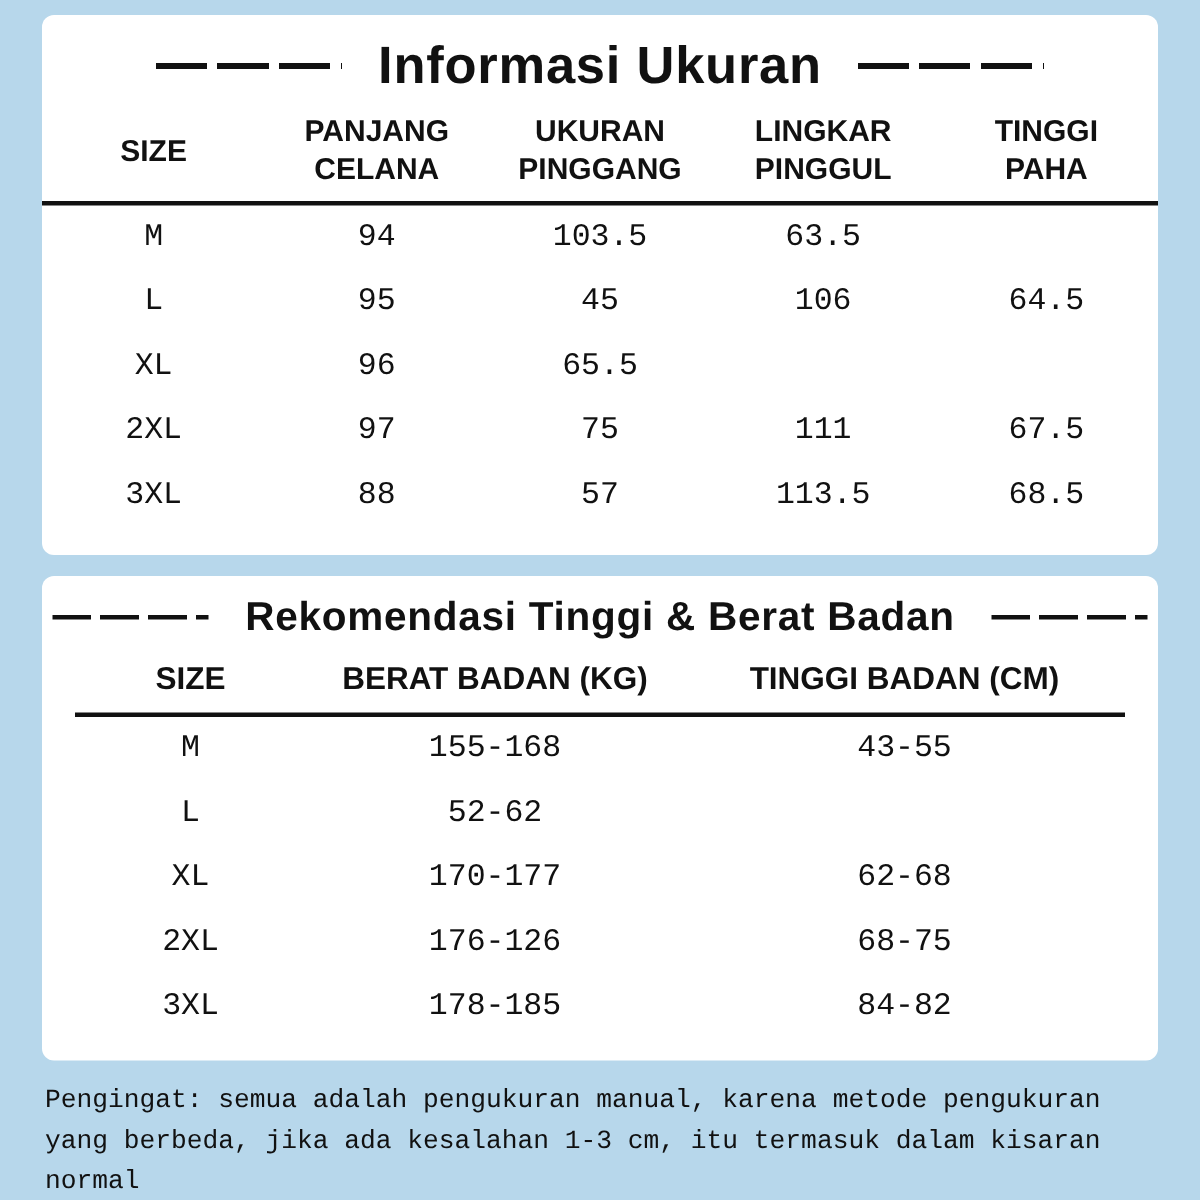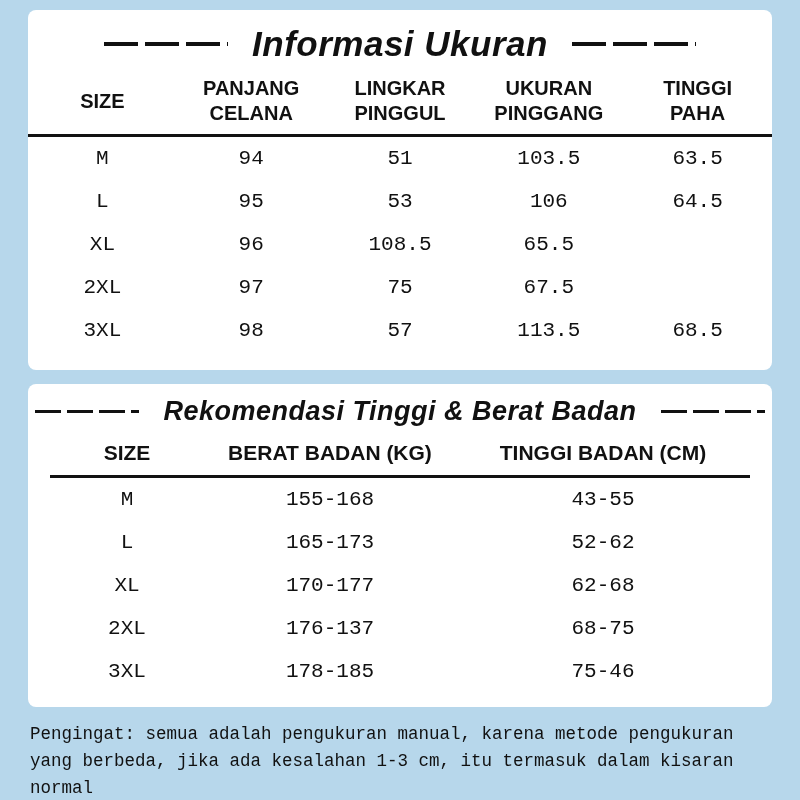--- a/index.html
+++ b/index.html
@@ -13,21 +13,21 @@
     width:800px;height:800px;overflow:hidden;
     background:var(--background);
     font-family:"Liberation Sans",sans-serif;
     color:var(--ink);
   }
   .page{padding:10px 28px 0;}
   .card{background:var(--card);border-radius:8px;}
   .card-1{padding:14px 0 18px;}
   .card-2{margin-top:14px;padding:12px 0 14px;}
 
-  .title-row{display:flex;align-items:center;justify-content:center;gap:24px;margin-bottom:10px;font-style:italic;}
+  .title-row{display:flex;align-items:center;justify-content:center;gap:24px;margin-bottom:10px;}
   .title{margin:0;font-weight:800;letter-spacing:.5px;white-space:nowrap;}
   .card-1 .title{font-size:35px;}
   .card-2 .title{font-size:27px;}
   .dash{flex:none;background:repeating-linear-gradient(90deg,var(--ink) 0 34px,transparent 34px 41px);}
   .card-1 .dash{height:4px;width:124px;}
   .card-2 .dash{height:3px;width:104px;background:repeating-linear-gradient(90deg,var(--ink) 0 26px,transparent 26px 32px);}
 
   .grid5{display:grid;grid-template-columns:repeat(5,1fr);text-align:center;}
   .grid3{display:grid;grid-template-columns:22% 36% 42%;text-align:center;margin:0 22px;}
 
@@ -60,54 +60,53 @@
   <section class="card card-1">
     <div class="title-row">
       <span class="dash"></span>
       <h1 class="title">Informasi Ukuran</h1>
       <span class="dash"></span>
     </div>
 
     <div class="grid5 header5">
       <div class="hcell">SIZE</div>
       <div class="hcell">PANJANG CELANA</div>
+      <div class="hcell">UKURAN PINGGANG</div>
       <div class="hcell">LINGKAR PINGGUL</div>
-      <div class="hcell">UKURAN PINGGANG</div>
       <div class="hcell">TINGGI PAHA</div>
     </div>
 
     <div class="grid5">
       <div class="cell">M</div>
       <div class="cell">94</div>
-      <div class="cell">51</div>
       <div class="cell">103.5</div>
       <div class="cell">63.5</div>
     </div>
     <div class="grid5">
       <div class="cell">L</div>
       <div class="cell">95</div>
-      <div class="cell">53</div>
+      <div class="cell">45</div>
       <div class="cell">106</div>
       <div class="cell">64.5</div>
     </div>
     <div class="grid5">
       <div class="cell">XL</div>
       <div class="cell">96</div>
-      <div class="cell">108.5</div>
       <div class="cell">65.5</div>
     </div>
     <div class="grid5">
       <div class="cell">2XL</div>
       <div class="cell">97</div>
       <div class="cell">75</div>
+      <div class="cell">111</div>
       <div class="cell">67.5</div>
     </div>
     <div class="grid5">
       <div class="cell">3XL</div>
-      <div class="cell">98</div>
+      <div class="cell">88</div>
       <div class="cell">57</div>
       <div class="cell">113.5</div>
       <div class="cell">68.5</div>
     </div>
   </section>
 
   <section class="card card-2">
     <div class="title-row">
       <span class="dash"></span>
       <h2 class="title">Rekomendasi Tinggi &amp; Berat Badan</h2>
@@ -120,35 +119,34 @@
       <div class="hcell">TINGGI BADAN (CM)</div>
     </div>
 
     <div class="grid3">
       <div class="cell">M</div>
       <div class="cell">155-168</div>
       <div class="cell">43-55</div>
     </div>
     <div class="grid3">
       <div class="cell">L</div>
-      <div class="cell">165-173</div>
       <div class="cell">52-62</div>
     </div>
     <div class="grid3">
       <div class="cell">XL</div>
       <div class="cell">170-177</div>
       <div class="cell">62-68</div>
     </div>
     <div class="grid3">
       <div class="cell">2XL</div>
-      <div class="cell">176-137</div>
+      <div class="cell">176-126</div>
       <div class="cell">68-75</div>
     </div>
     <div class="grid3">
       <div class="cell">3XL</div>
       <div class="cell">178-185</div>
-      <div class="cell">75-46</div>
+      <div class="cell">84-82</div>
     </div>
   </section>
 
   <p class="footer-note">Pengingat: semua adalah pengukuran manual, karena metode pengukuran yang berbeda, jika ada kesalahan 1-3 cm, itu termasuk dalam kisaran normal</p>
 
 </div>
 
 </body></html>

